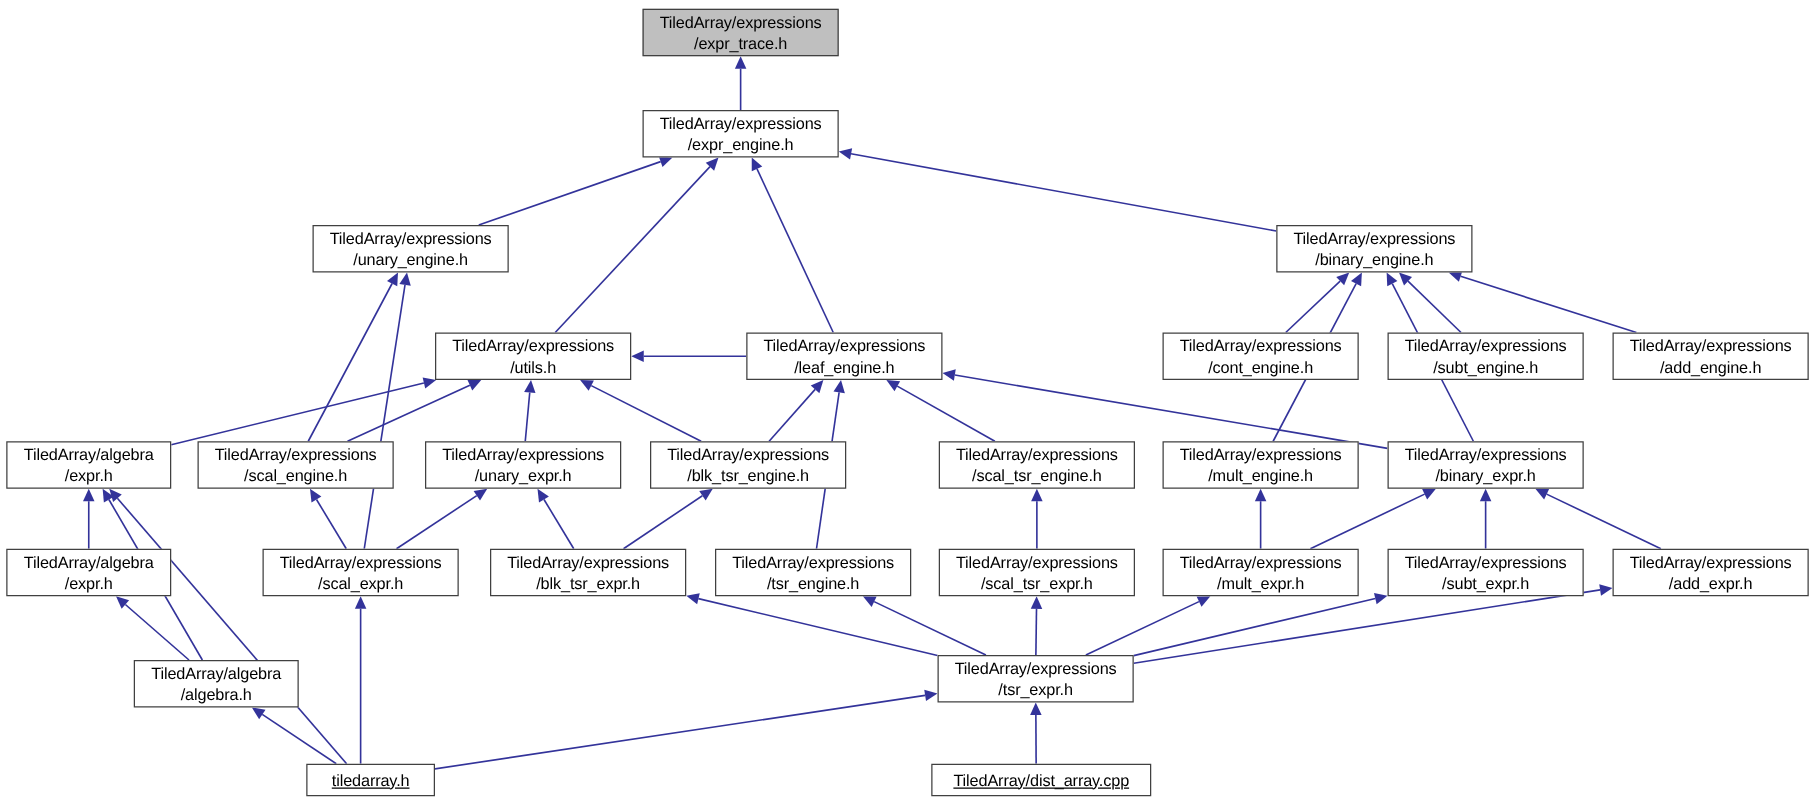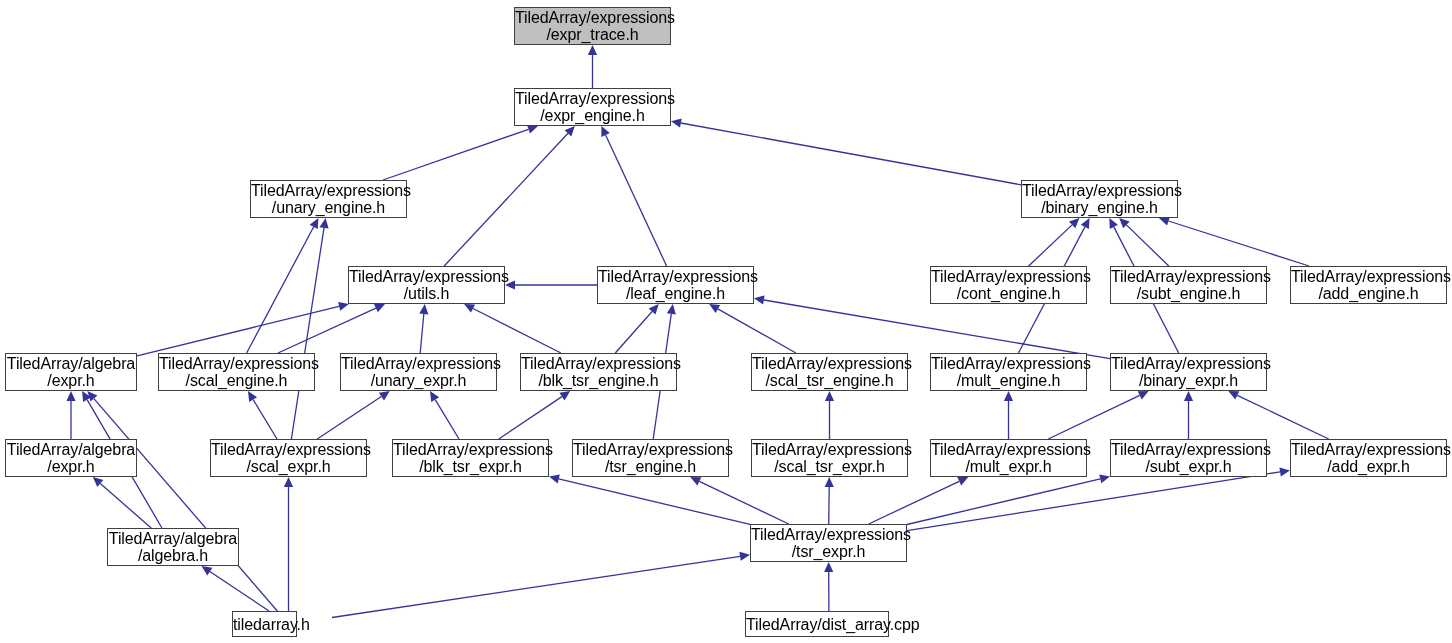--- a/index.html
+++ b/index.html
@@ -30,21 +30,21 @@
   .arrowhead {
     fill: #33339a;
     stroke: none;
   }
   .node-box {
     position: absolute;
     box-sizing: border-box;
     border: 1.3px solid #404040;
     background: #ffffff;
     color: #000000;
-    font-size: 16px;
+    font-size: 13px;
     line-height: 17px;
     text-align: center;
     display: flex;
     flex-direction: column;
     justify-content: center;
     align-items: center;
     white-space: pre;
     letter-spacing: -0.1px;
   }
   .node-box.highlight {
@@ -169,16 +169,16 @@
       <div class="node-box" style="left: 5px; top: 439px; width: 132px; height: 38px;"><span class="node-label">TiledArray/algebra</span><span class="node-label">/expr.h</span></div>
       <div class="node-box" style="left: 210px; top: 439px; width: 157px; height: 38px;"><span class="node-label">TiledArray/expressions</span><span class="node-label">/scal_expr.h</span></div>
       <div class="node-box" style="left: 392px; top: 439px; width: 157px; height: 38px;"><span class="node-label">TiledArray/expressions</span><span class="node-label">/blk_tsr_expr.h</span></div>
       <div class="node-box" style="left: 572px; top: 439px; width: 157px; height: 38px;"><span class="node-label">TiledArray/expressions</span><span class="node-label">/tsr_engine.h</span></div>
       <div class="node-box" style="left: 751px; top: 439px; width: 157px; height: 38px;"><span class="node-label">TiledArray/expressions</span><span class="node-label">/scal_tsr_expr.h</span></div>
       <div class="node-box" style="left: 930px; top: 439px; width: 157px; height: 38px;"><span class="node-label">TiledArray/expressions</span><span class="node-label">/mult_expr.h</span></div>
       <div class="node-box" style="left: 1110px; top: 439px; width: 157px; height: 38px;"><span class="node-label">TiledArray/expressions</span><span class="node-label">/subt_expr.h</span></div>
       <div class="node-box" style="left: 1290px; top: 439px; width: 157px; height: 38px;"><span class="node-label">TiledArray/expressions</span><span class="node-label">/add_expr.h</span></div>
       <div class="node-box" style="left: 107px; top: 528px; width: 132px; height: 38px;"><span class="node-label">TiledArray/algebra</span><span class="node-label">/algebra.h</span></div>
       <div class="node-box" style="left: 750px; top: 524px; width: 157px; height: 38px;"><span class="node-label">TiledArray/expressions</span><span class="node-label">/tsr_expr.h</span></div>
-      <div class="node-box" style="left: 232px; top: 611px; width: 65px; height: 26px;"><span class="node-label">tiledarray.h</span></div>
-      <div class="node-box" style="left: 745px; top: 611px; width: 144px; height: 26px;"><span class="node-label">TiledArray/dist_array.cpp</span></div>
+      <div class="node-box" style="left: 245px; top: 611px; width: 103px; height: 26px; text-decoration: underline;"><span class="node-label">tiledarray.h</span></div>
+      <div class="node-box" style="left: 745px; top: 611px; width: 176px; height: 26px; text-decoration: underline;"><span class="node-label">TiledArray/dist_array.cpp</span></div>
     </div>
 </div>
 
 </body></html>

